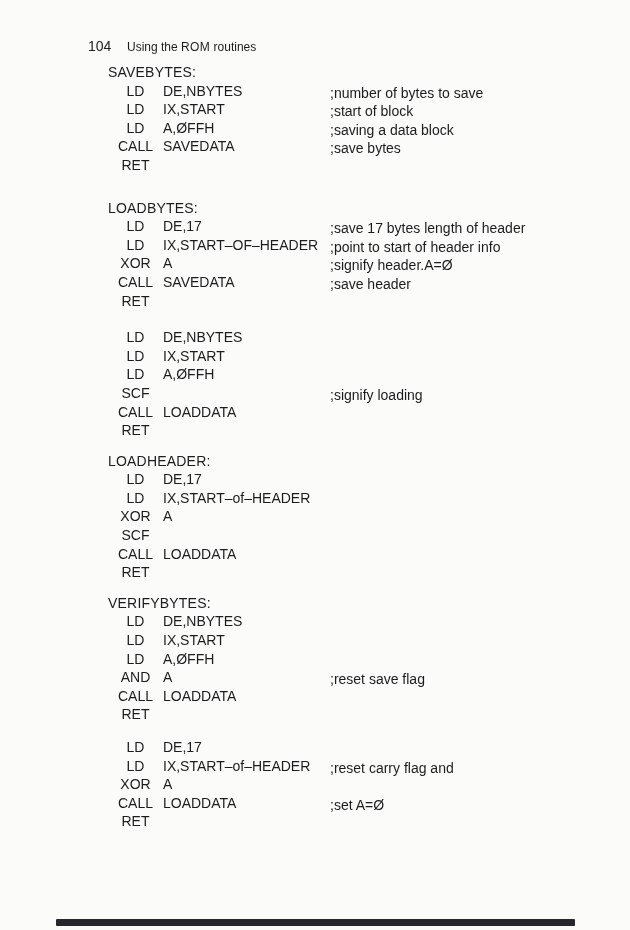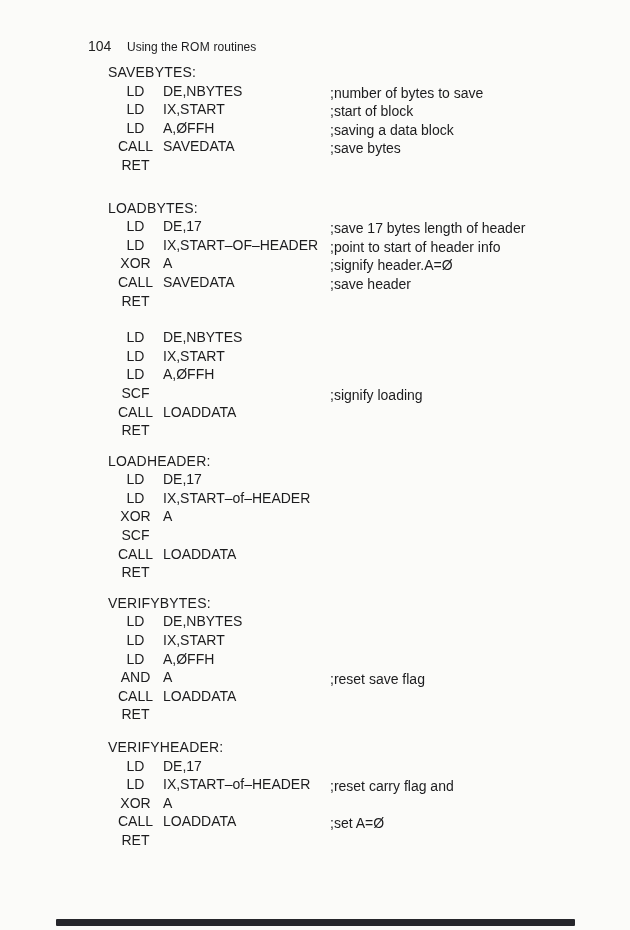--- a/index.html
+++ b/index.html
@@ -85,21 +85,20 @@
       <div class="line label">VERIFYBYTES:</div>
       <div class="line"><span class="mn">LD</span><span class="op">DE,NBYTES</span><span class="cm"></span></div>
       <div class="line"><span class="mn">LD</span><span class="op">IX,START</span><span class="cm"></span></div>
       <div class="line"><span class="mn">LD</span><span class="op">A,ØFFH</span><span class="cm"></span></div>
       <div class="line"><span class="mn">AND</span><span class="op">A</span><span class="cm">;reset save flag</span></div>
       <div class="line"><span class="mn">CALL</span><span class="op">LOADDATA</span><span class="cm"></span></div>
       <div class="line"><span class="mn">RET</span><span class="op"></span><span class="cm"></span></div>
     </div>
 
     <div class="block">
-      <div class="line label">VERIFYHEADER:</div>
       <div class="line"><span class="mn">LD</span><span class="op">DE,17</span><span class="cm"></span></div>
       <div class="line"><span class="mn">LD</span><span class="op">IX,START–of–HEADER</span><span class="cm">;reset carry flag and</span></div>
       <div class="line"><span class="mn">XOR</span><span class="op">A</span><span class="cm"></span></div>
       <div class="line"><span class="mn">CALL</span><span class="op">LOADDATA</span><span class="cm">;set A=Ø</span></div>
       <div class="line"><span class="mn">RET</span><span class="op"></span><span class="cm"></span></div>
     </div>
 
   </div>
 
   <div class="scan-bar"></div>

